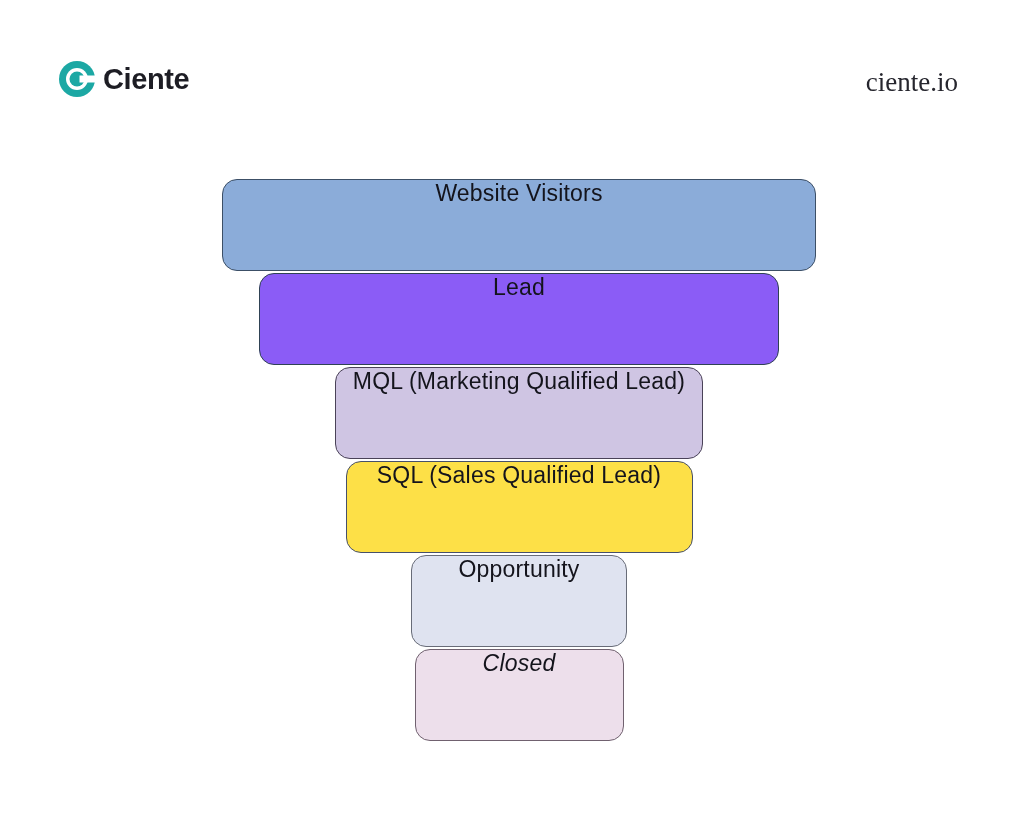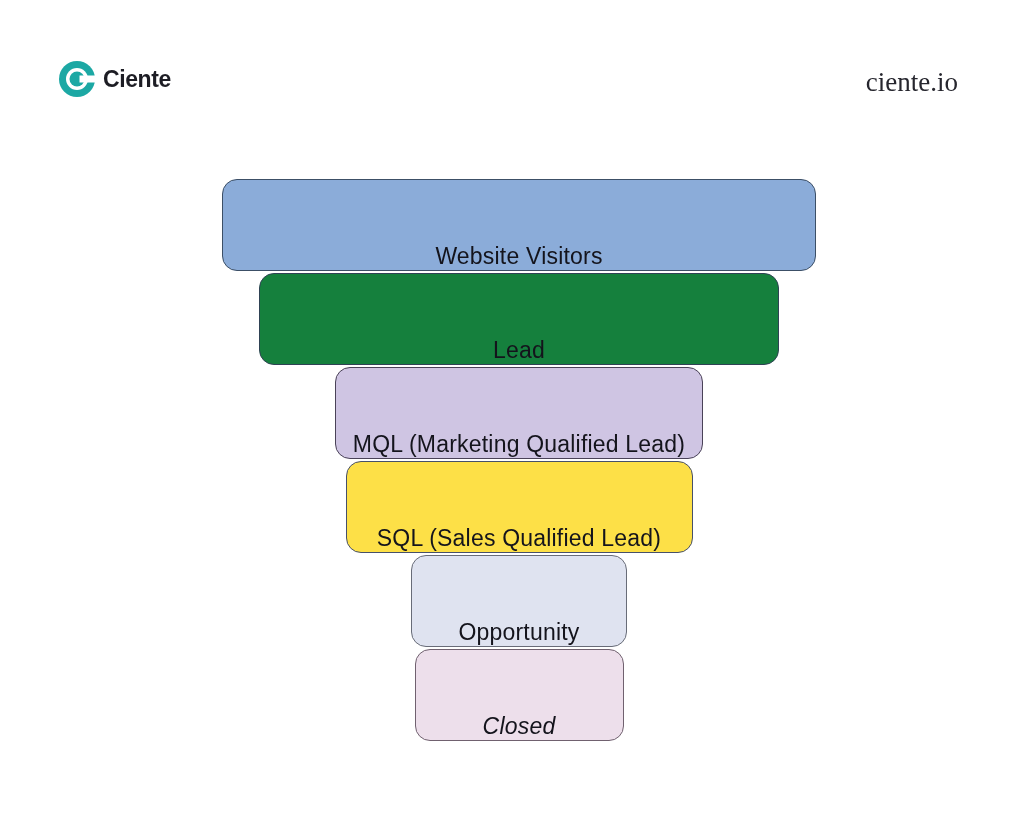--- a/index.html
+++ b/index.html
@@ -21,21 +21,21 @@
   .brand {
     position: absolute;
     left: 59px;
     top: 61px;
     display: flex;
     align-items: center;
     gap: 8px;
   }
   .brand-icon svg { display: block; }
   .brand-name {
-    font-size: 23px;
+    font-size: 29px;
     font-weight: 700;
     letter-spacing: -0.4px;
     color: #1d1d24;
   }
   .site-url {
     position: absolute;
     right: 66px;
     top: 67px;
     font-size: 27px;
     font-weight: 400;
@@ -52,21 +52,21 @@
     display: flex;
     flex-direction: column;
     align-items: center;
     gap: 2px;
   }
   .level {
     height: 92px;
     border: 1.5px solid #3c4455;
     border-radius: 15px;
     display: flex;
-    align-items: flex-end;
+    align-items: flex-start;
     justify-content: center;
   }
   .level-label {
     font-size: 23px;
     color: #14141c;
     letter-spacing: 0.2px;
     white-space: nowrap;
   }
 </style>
 </head>
@@ -86,21 +86,21 @@
     <span class="brand-name">Ciente</span>
   </div>
 
   <div class="site-url">ciente.io</div>
 
   <div class="funnel" id="funnel">
   <div class="level" style="width: 594px; background: rgb(139, 172, 217); border-color: rgb(60, 79, 102);">
     <span class="level-label">Website Visitors</span>
   </div>
 
-  <div class="level" style="width: 520px; background: #15803d; border-color: rgb(47, 66, 84);">
+  <div class="level" style="width: 520px; background: #8b5cf6; border-color: rgb(47, 66, 84);">
     <span class="level-label">Lead</span>
   </div>
 
   <div class="level" style="width: 368px; background: rgb(207, 197, 227); border-color: rgb(74, 66, 88);">
     <span class="level-label">MQL (Marketing Qualified Lead)</span>
   </div>
 
   <div class="level" style="width: 347px; background: #fde047; border-color: rgb(70, 80, 106);">
     <span class="level-label">SQL (Sales Qualified Lead)</span>
   </div>

